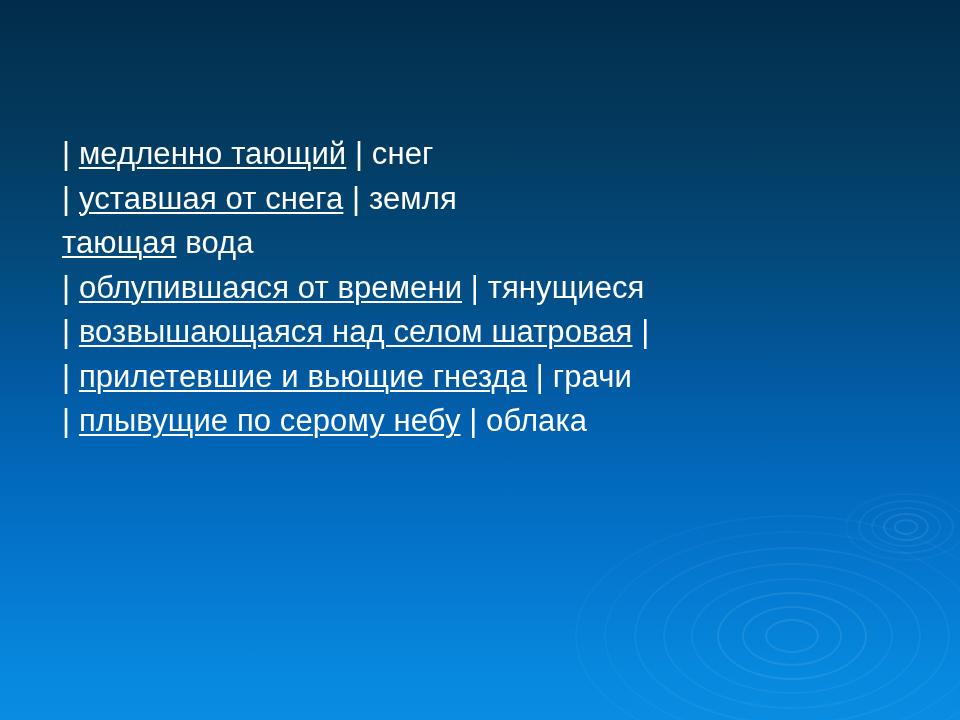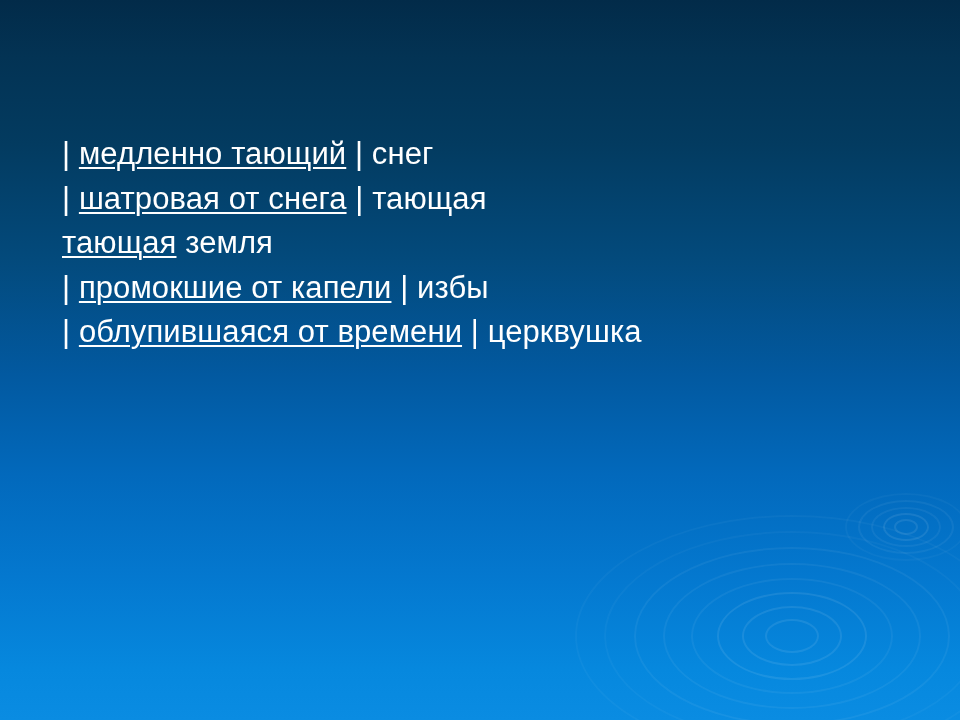--- a/index.html
+++ b/index.html
@@ -84,19 +84,21 @@
     <div class="ring soft" style="left:792px; top:636px; width:312px; height:174px;"></div>
     <div class="ring soft" style="left:792px; top:636px; width:254px; height:142px;"></div>
     <div class="ring soft" style="left:792px; top:636px; width:198px; height:112px;"></div>
     <div class="ring" style="left:792px; top:636px; width:146px; height:84px;"></div>
     <div class="ring" style="left:792px; top:636px; width:96px;  height:56px;"></div>
     <div class="ring" style="left:792px; top:636px; width:50px;  height:30px;"></div>
   </div>
 
   <div class="text-block" id="text-block">
       <div class="line"><span class="plain">| </span><span class="u">медленно тающий</span><span class="plain"> | снег</span></div>
-      <div class="line"><span class="plain">| </span><span class="u">шатровая от снега</span><span class="plain"> | тающая</span></div>
-      <div class="line"><span class="u">тающая</span><span class="plain">  земля</span></div>
-      <div class="line"><span class="plain">| </span><span class="u">промокшие от капели</span><span class="plain"> | избы</span></div>
-      <div class="line"><span class="plain">| </span><span class="u">облупившаяся от времени</span><span class="plain"> | церквушка</span></div>
+      <div class="line"><span class="plain">| </span><span class="u">уставшая от снега</span><span class="plain"> | земля</span></div>
+      <div class="line"><span class="u">тающая</span><span class="plain">  вода</span></div>
+      <div class="line"><span class="plain">| </span><span class="u">облупившаяся от времени</span><span class="plain"> | тянущиеся</span></div>
+      <div class="line"><span class="plain">| </span><span class="u">возвышающаяся над селом шатровая</span><span class="plain"> |</span></div>
+      <div class="line"><span class="plain">| </span><span class="u">прилетевшие и вьющие гнезда</span><span class="plain"> | грачи</span></div>
+      <div class="line"><span class="plain">| </span><span class="u">плывущие по серому небу</span><span class="plain"> | облака</span></div>
     </div>
 
 </div>
 
 </body></html>

